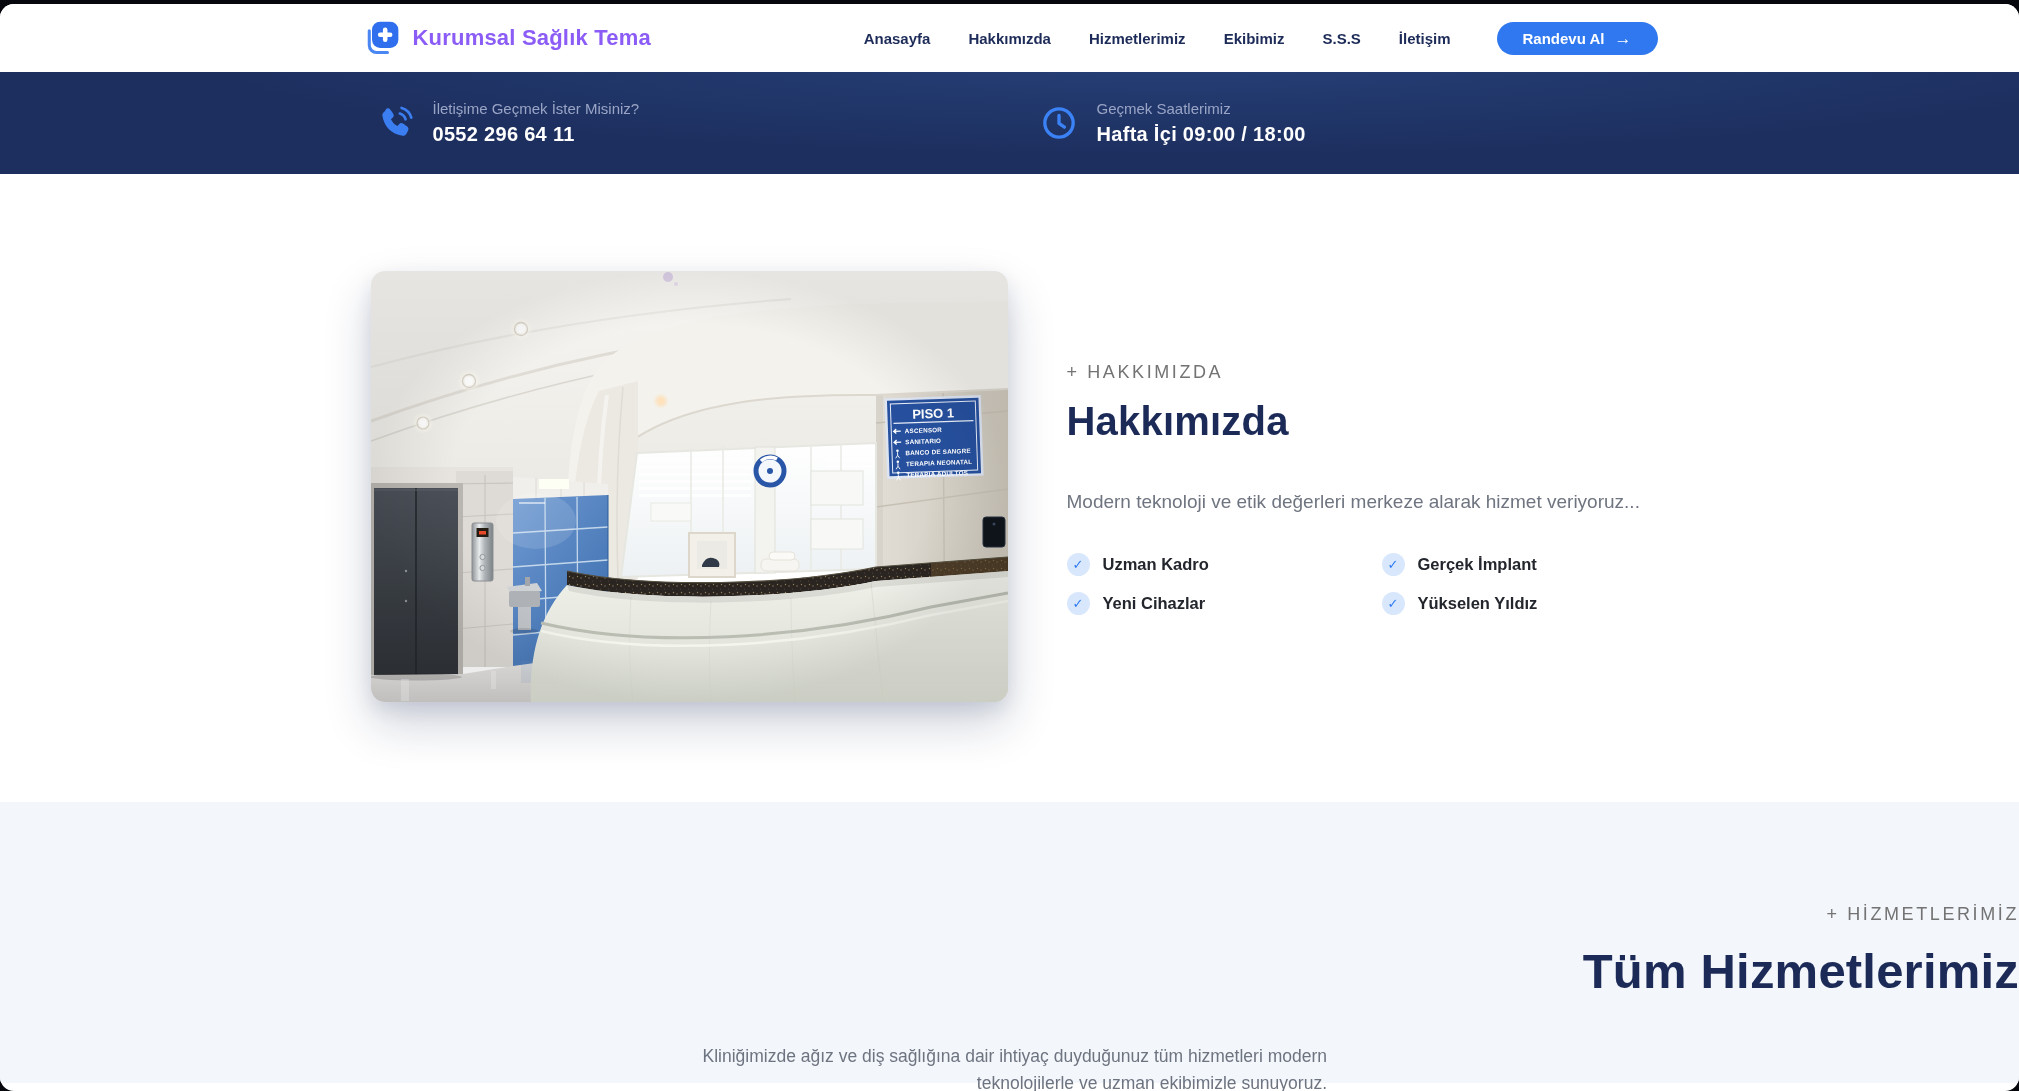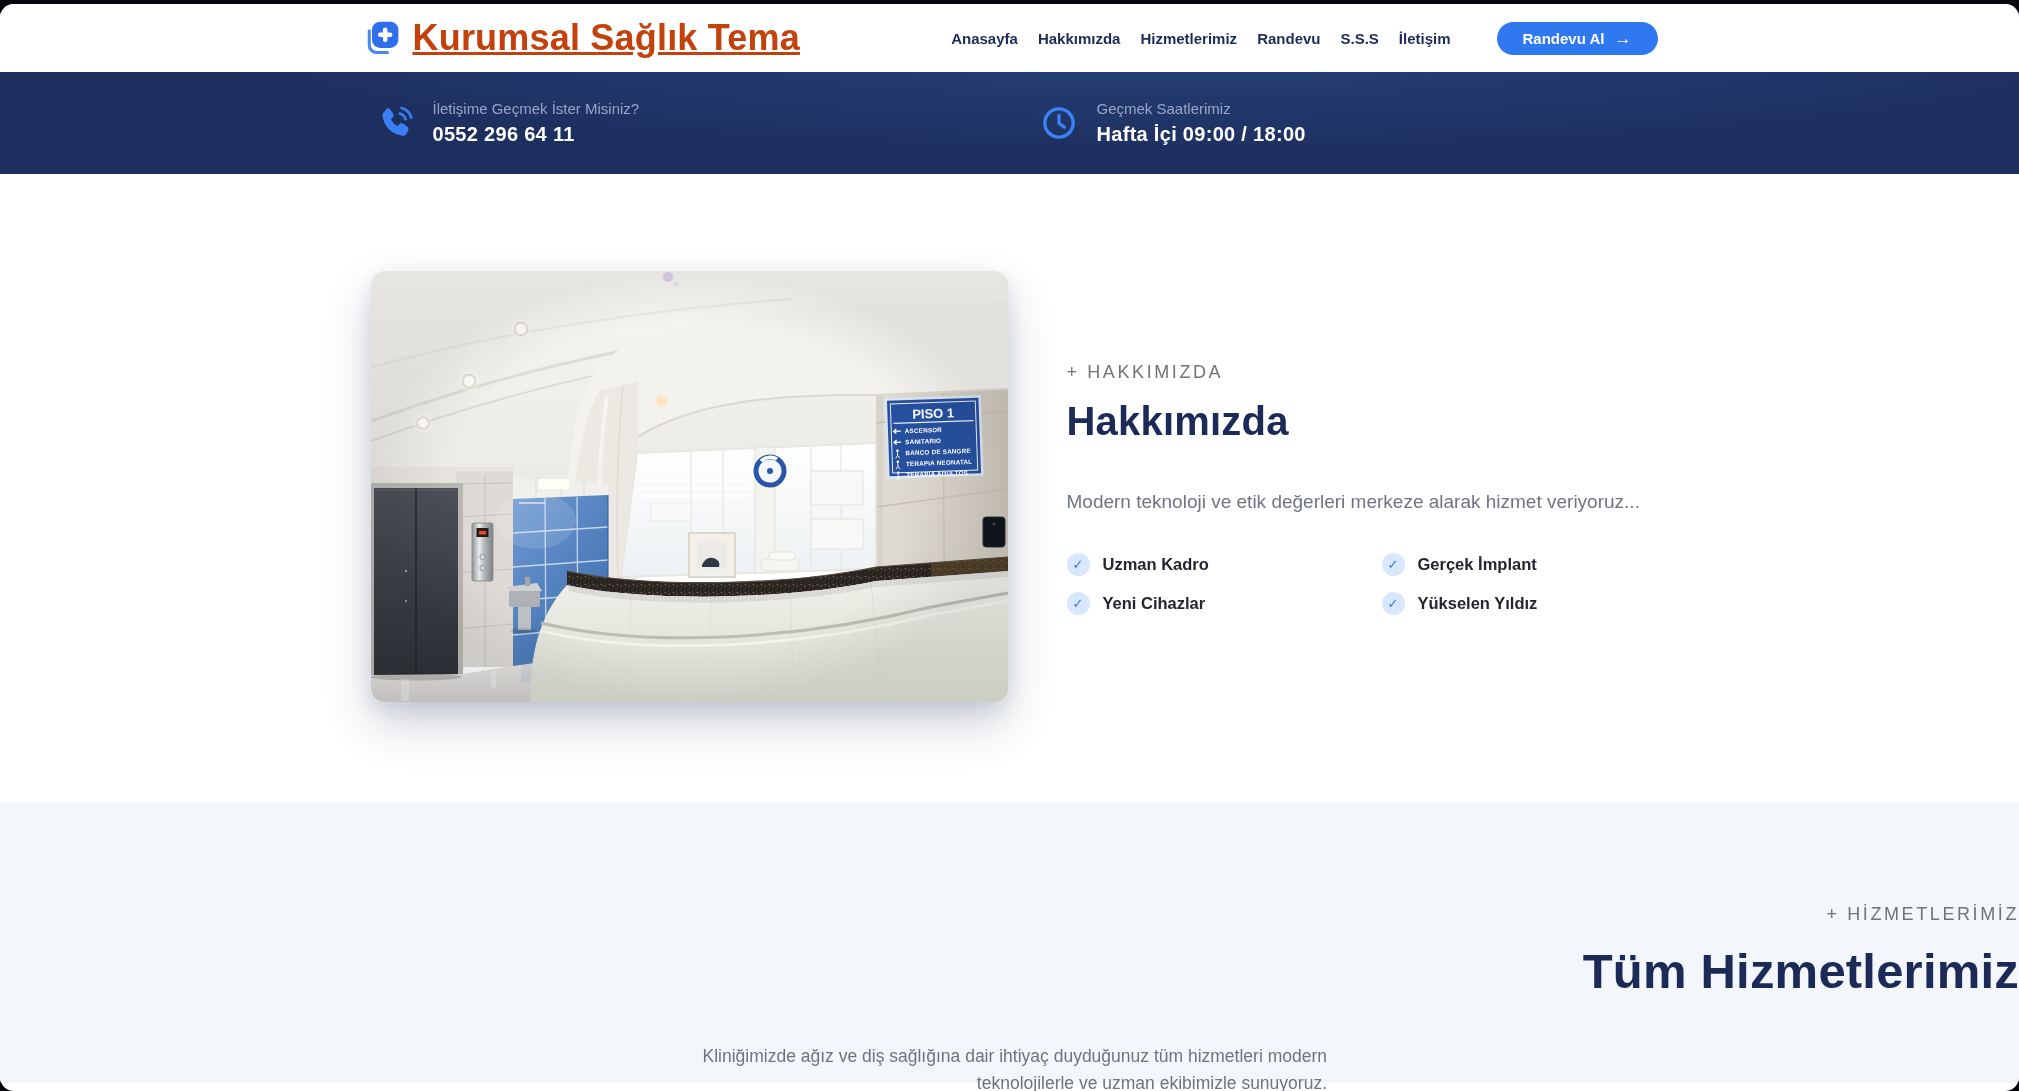--- a/index.html
+++ b/index.html
@@ -5,22 +5,22 @@
   html,body{margin:0;padding:0;width:2019px;height:1091px;overflow:hidden;background:#05070c;
     font-family:"Liberation Sans","DejaVu Sans",sans-serif;}
   .page{position:relative;margin:4px auto 0;width:2019px;height:1087px;background:#fff;
     border-radius:14px;overflow:hidden;}
   .container{width:1296px;margin:0 auto;position:relative;}
 
   
   .site-header{height:68px;background:#fff;}
   .header-inner{height:100%;display:flex;align-items:center;}
   .brand{display:flex;align-items:center;gap:11px;cursor:pointer;}
-  .brand-name{font-size:36px;font-weight:800;color:#c2410c;letter-spacing:.2px;text-decoration:underline;}
-  .main-nav{margin-left:auto;display:flex;gap:20px;align-items:center;}
+  .brand-name{font-size:22px;font-weight:800;color:#8b5cf6;letter-spacing:.2px;}
+  .main-nav{margin-left:auto;display:flex;gap:38px;align-items:center;}
   .main-nav a{font-size:15px;font-weight:700;color:#1d2b58;text-decoration:none;cursor:pointer;}
   .cta{margin-left:46px;height:33px;padding:0 26px;border:none;border-radius:26px;background:#2f78ef;
     color:#fff;font-size:15px;font-weight:700;display:flex;align-items:center;gap:10px;cursor:pointer;
     font-family:inherit;}
   .cta .arrow{font-size:17px;line-height:1;}
 
   
   .topbar{height:102px;background:radial-gradient(ellipse at 58% -20%, #264179 0%, #1d2f5f 60%);}
   .topbar-inner{height:100%;}
   .info-block{position:absolute;top:50%;transform:translateY(-50%);display:flex;align-items:center;gap:17px;}
@@ -68,21 +68,21 @@
             <rect x="23" y="10.5" width="5" height="16" rx="2.5" fill="#fff"></rect>
             <rect x="17.5" y="16" width="16" height="5" rx="2.5" fill="#fff"></rect>
           </svg>
         </span>
         <span class="brand-name">Kurumsal Sağlık Tema</span>
       </div>
       <nav class="main-nav">
         <a>Anasayfa</a>
         <a>Hakkımızda</a>
         <a>Hizmetlerimiz</a>
-        <a>Randevu</a>
+        <a>Ekibimiz</a>
         <a>S.S.S</a>
         <a>İletişim</a>
       </nav>
       <button class="cta">
         <span>Randevu Al</span>
         <span class="arrow">→</span>
       </button>
     </div>
   </header>
 

